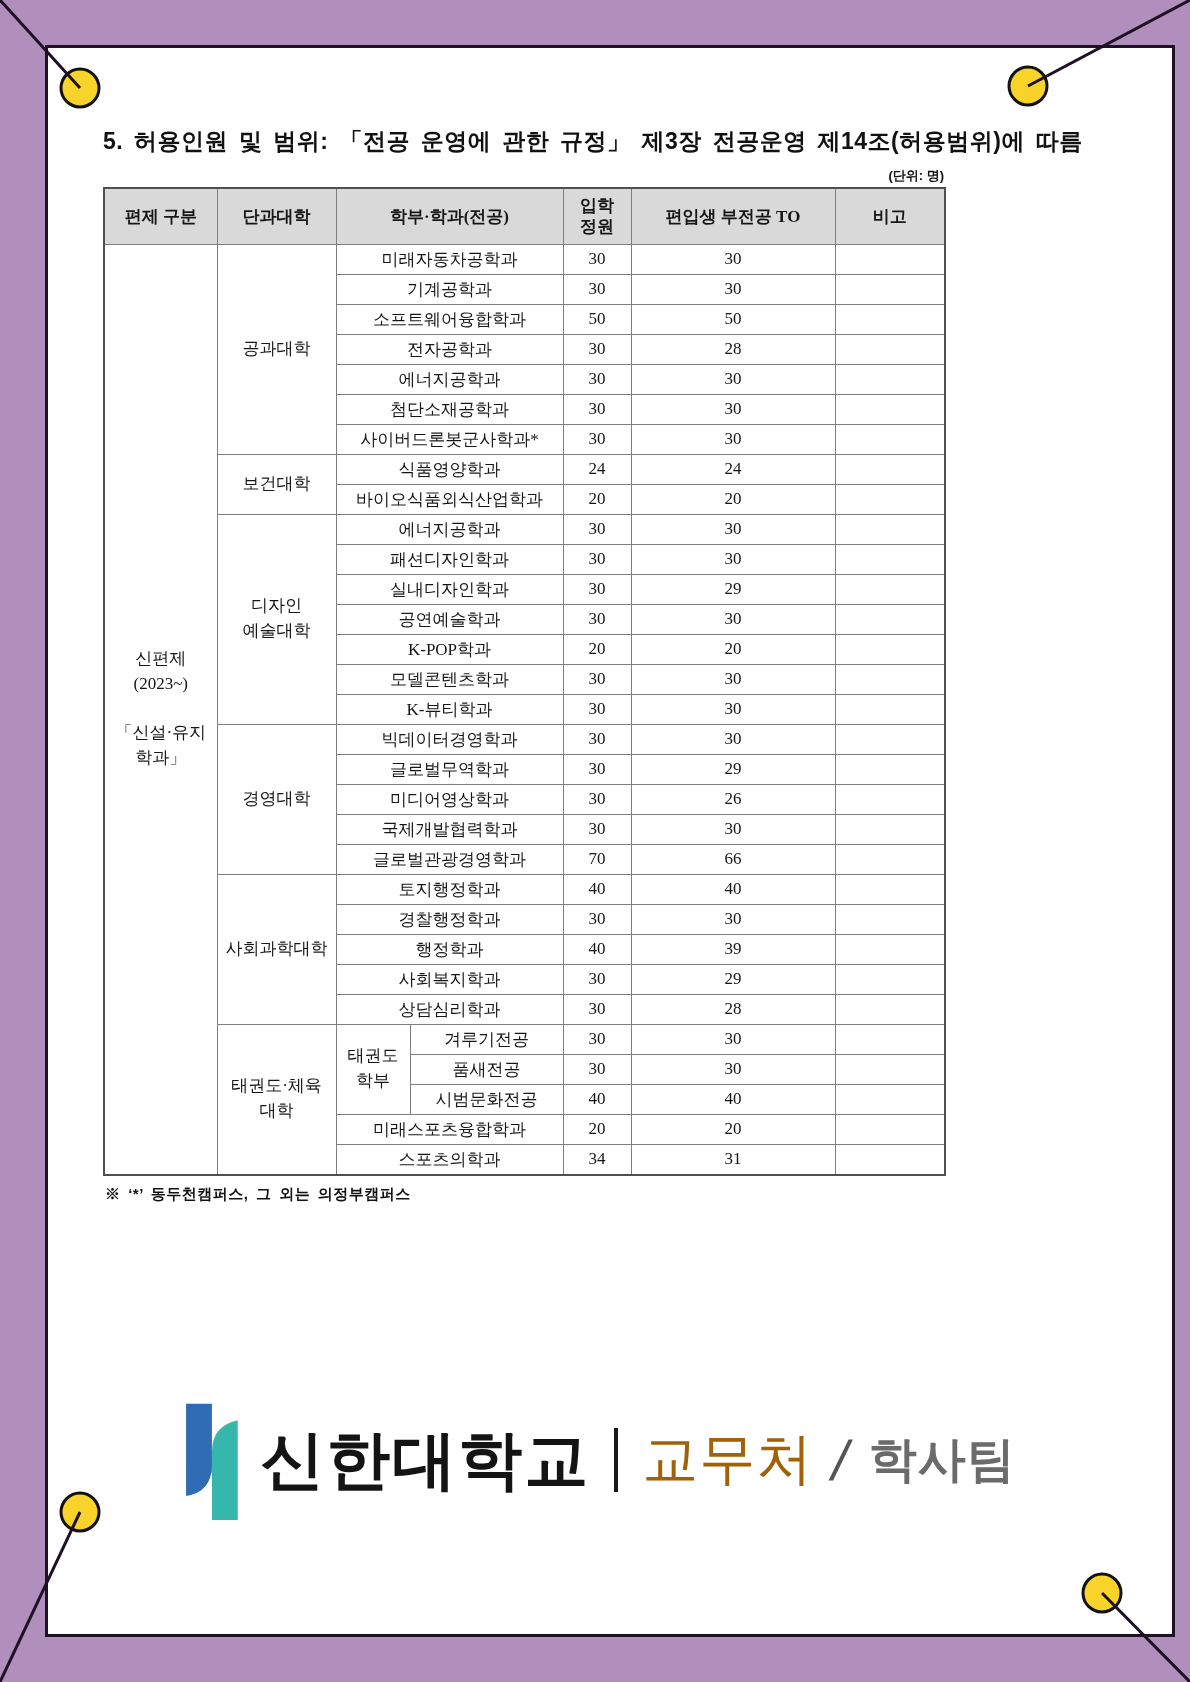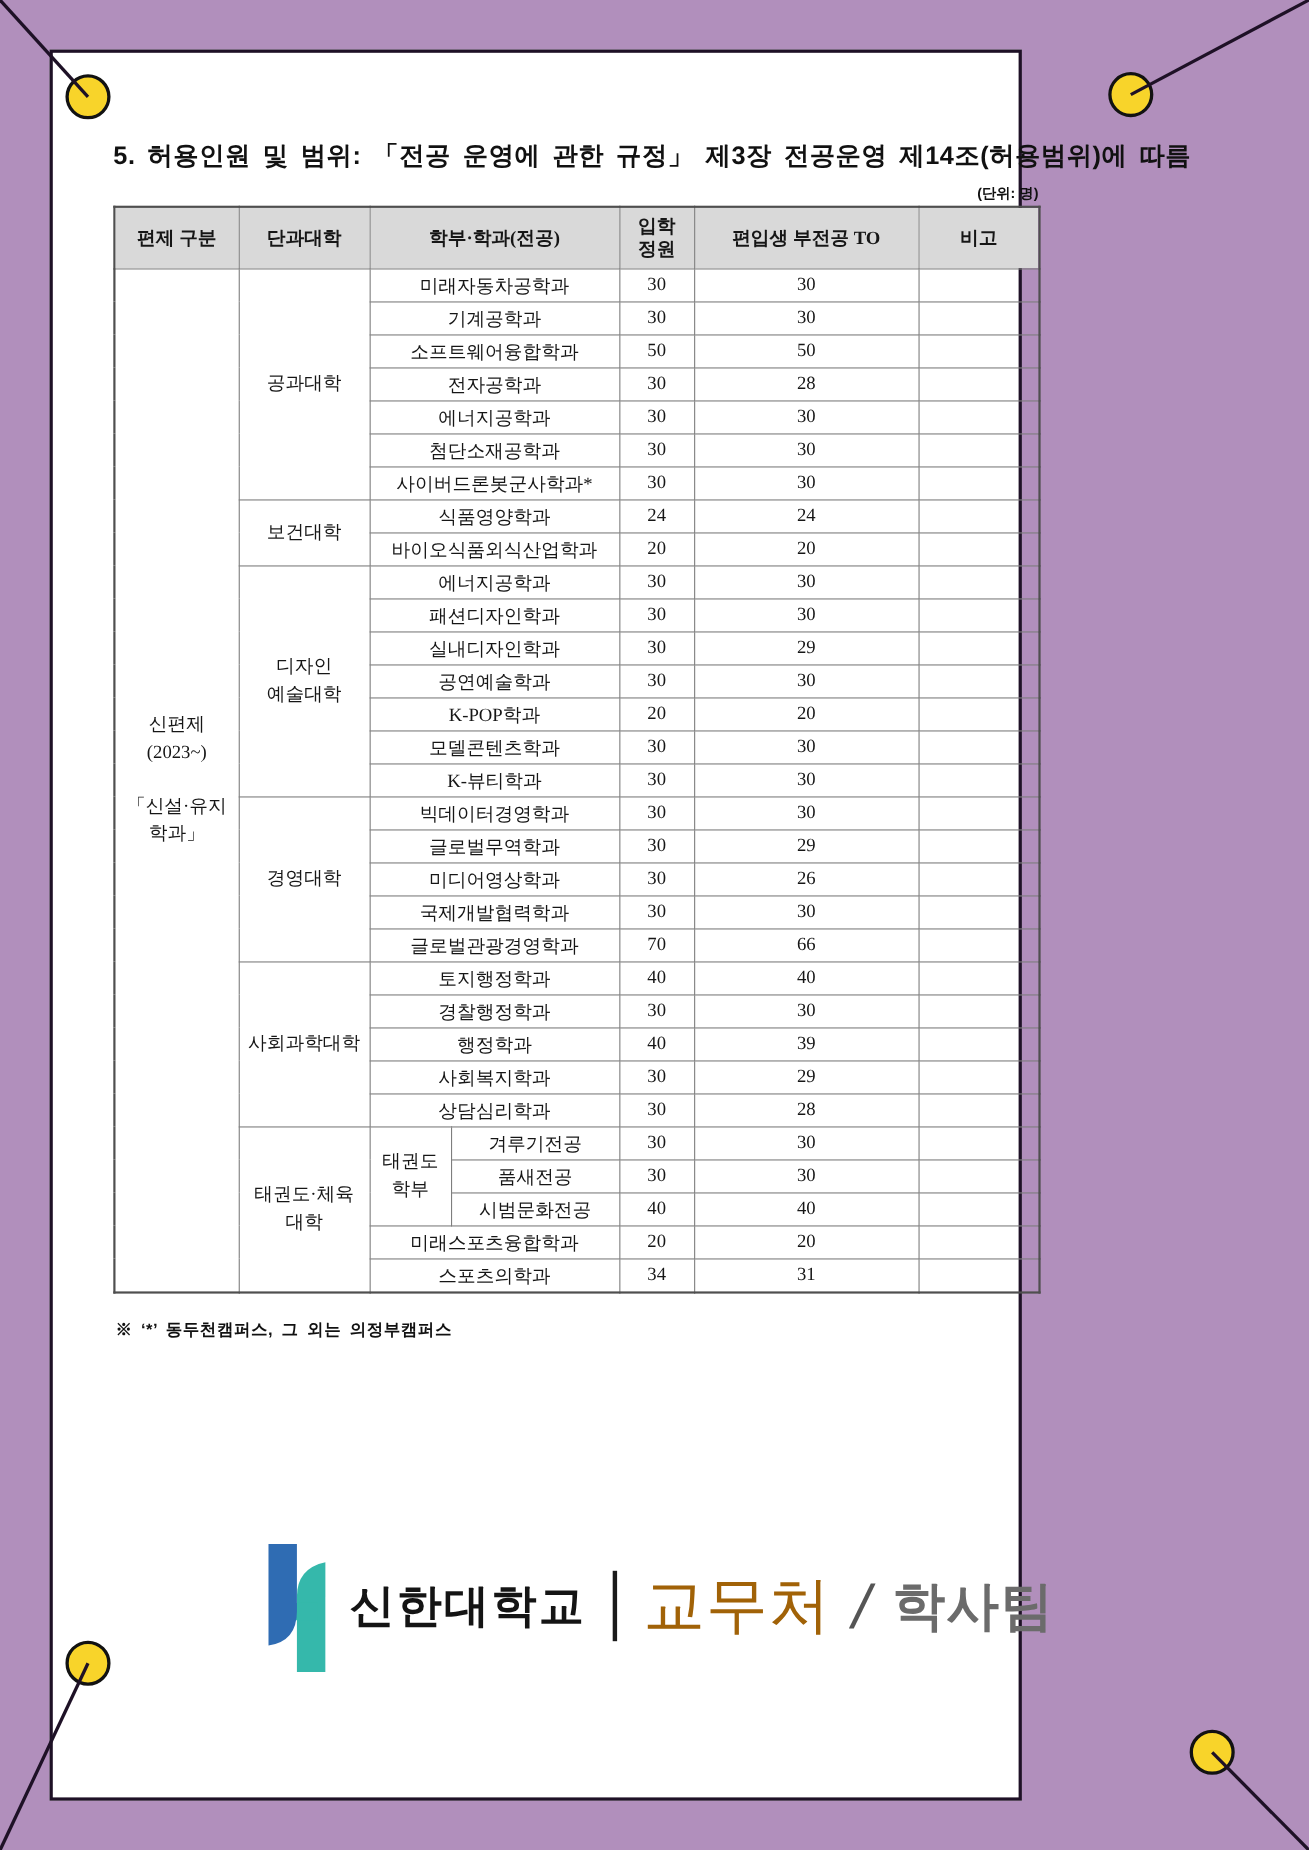--- a/index.html
+++ b/index.html
@@ -3,21 +3,21 @@
 <meta charset="utf-8">
 <style>
   html,body{margin:0;padding:0;}
   body{
     width:1190px;height:1682px;position:relative;
     background:#b18fbc;
     font-family:"Liberation Sans", sans-serif;
     overflow:hidden;
   }
   .paper{
-    position:absolute;left:45px;top:45px;width:884px;height:1592px;
+    position:absolute;left:45px;top:45px;width:1130px;height:1592px;
     background:#ffffff;border:3px solid #1e1126;box-sizing:border-box;
     z-index:1;
   }
   .overlay{
     position:absolute;left:0;top:0;z-index:5;pointer-events:none;
   }
   .content{position:absolute;left:55px;top:78px;width:1000px;}
   .doc-title{
     font-size:23px;font-weight:bold;color:#111;letter-spacing:0.5px;
     word-spacing:4px;margin:0 0 10px 0;
@@ -39,29 +39,29 @@
     padding:3px 4px;
     overflow:hidden;
   }
   table.alloc th{
     background:#d9d9d9;font-weight:bold;height:56px;
   }
   table.alloc td{height:30px;}
   .prewrap{white-space:pre-line;line-height:1.25;}
   td.edition, td.college, td.hakbu{white-space:pre-line;line-height:1.45;}
   .footnote{
-    font-size:15px;font-weight:bold;color:#111;margin:24px 0 0 2px;
+    font-size:15px;font-weight:bold;color:#111;margin:9px 0 0 2px;
     word-spacing:3px;letter-spacing:0.5px;
   }
   .footer{
     position:absolute;left:0;top:1352px;width:1100px;
     display:flex;align-items:center;justify-content:center;gap:18px;
   }
   .logo-mark{flex:0 0 auto;}
-  .uni-name{font-size:41px;font-weight:800;color:#141414;letter-spacing:2px;}
+  .uni-name{font-size:64px;font-weight:800;color:#141414;letter-spacing:2px;}
   .footer-divider{width:4px;height:64px;background:#1a1a1a;margin:0 6px;}
   .office-name{font-size:56px;font-weight:400;color:#a16207;letter-spacing:1px;}
   .footer-slash{font-size:56px;font-weight:400;color:#555;transform:skewX(-12deg);margin:0 2px;}
   .team-name{font-size:48px;font-weight:700;color:#6b6b6b;letter-spacing:1px;}
 </style>
 </head>
 <body>
 
 <div class="paper">
   <div class="content">

